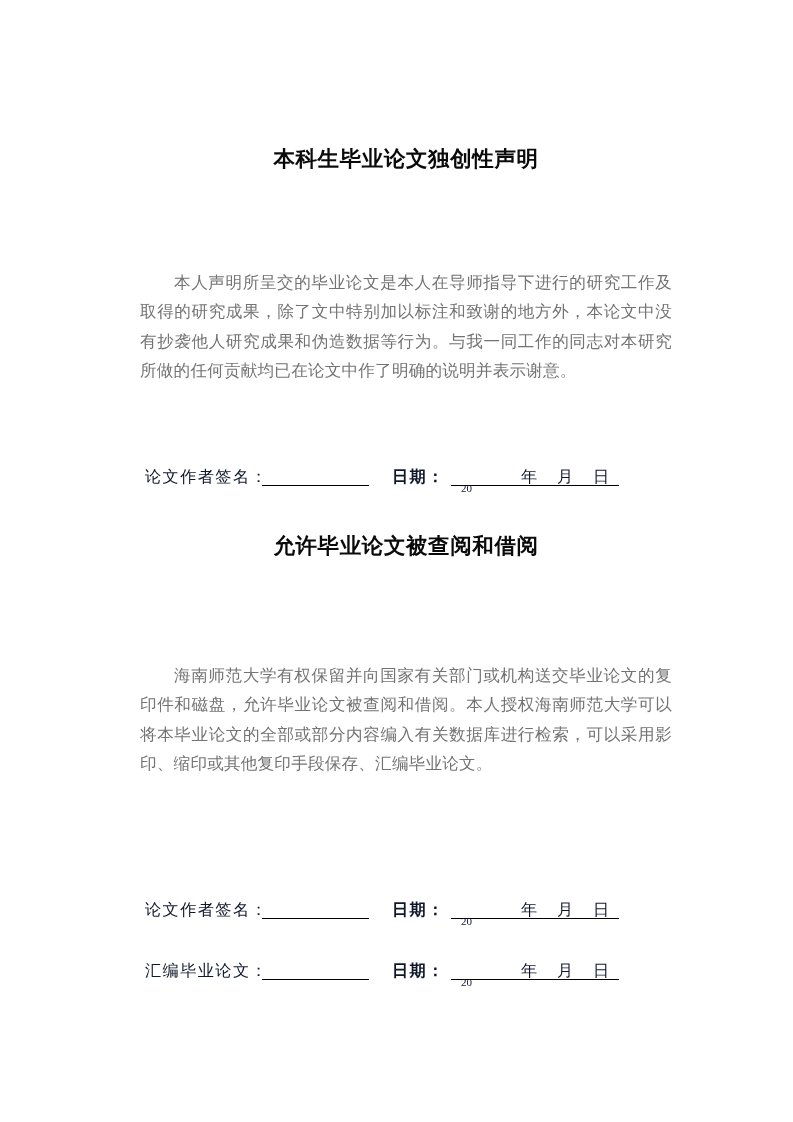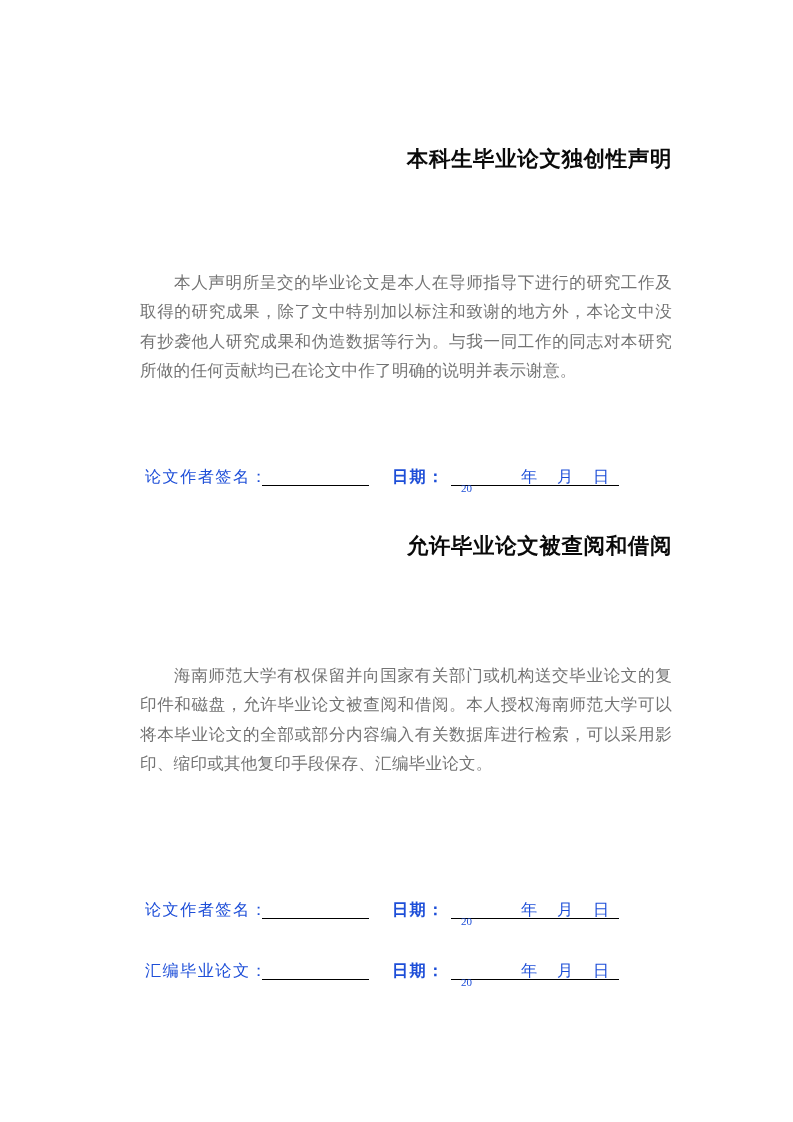--- a/index.html
+++ b/index.html
@@ -30,21 +30,21 @@
     top: 0;
     width: 532px;
   }
 
   
   .doc-title {
     font-family: "Liberation Sans", "DejaVu Sans", sans-serif;
     font-weight: bold;
     font-size: 21.5px;
     letter-spacing: 0.6px;
-    text-align: right;
+    text-align: center;
     color: #0a0a0a;
     white-space: nowrap;
   }
 
   .title-one {
     position: absolute;
     left: 0;
     top: 144px;
     width: 532px;
   }
@@ -74,21 +74,21 @@
   .para-one { top: 268px; }
   .para-two { top: 661px; }
 
   
   .sig-row {
     position: absolute;
     left: 0;
     width: 532px;
     height: 26px;
     font-size: 16.2px;
-    color: #1d4ed8;
+    color: #0f172a;
     white-space: nowrap;
   }
 
   .sig-row-1 { top: 466px; }
   .sig-row-2 { top: 899px; }
   .sig-row-3 { top: 960px; }
 
   .sig-label {
     position: absolute;
     left: 5px;

